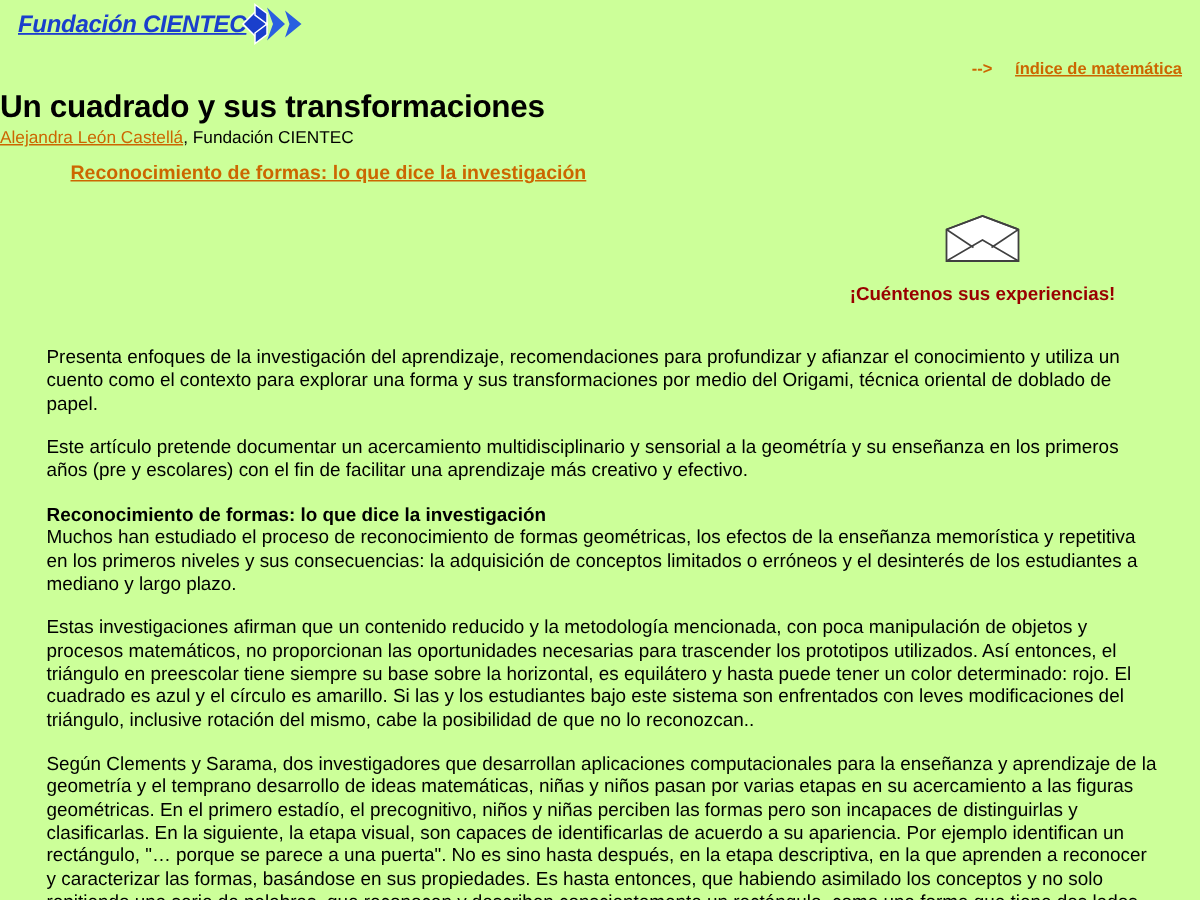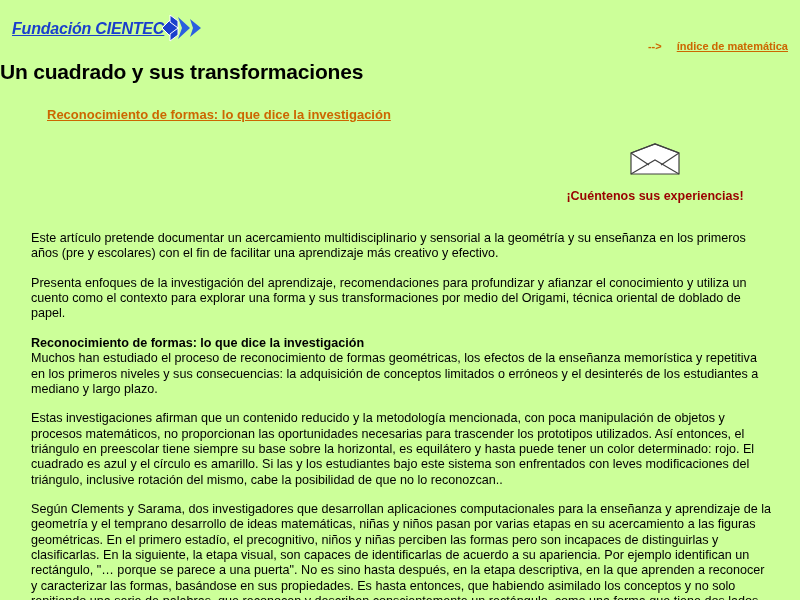--- a/index.html
+++ b/index.html
@@ -23,21 +23,20 @@
     left: 0;
     top: 0;
     height: 34px;
     padding: 0;
   }
   .logo {
     display: flex;
     align-items: center;
     height: 34px;
     padding-left: 12px;
-    margin-top: 12px;
   }
   .logo-text {
     font-family: "Liberation Sans", sans-serif;
     font-style: italic;
     font-weight: bold;
     font-size: 16px;
     color: #1a3fcc;
     text-decoration: underline;
     letter-spacing: -0.2px;
     white-space: nowrap;
@@ -179,20 +178,23 @@
   </a>
 </div>
 
 <div class="index-link-wrap">
   <span class="index-arrow">--&gt;</span>
   <a class="idx" href="#">índice de matemática</a>
 </div>
 
 <div class="title-block">
   <h1 class="page-title">Un cuadrado y sus transformaciones</h1>
+  <div class="byline">
+    <a class="author" href="#">Alejandra León Castellá</a><span>, Fundación CIENTEC</span>
+  </div>
 </div>
 
 <nav class="nav-list">
   <div class="nav-item">
     <a class="navlink" href="#">Reconocimiento de formas: lo que dice la investigación</a>
   </div>
 </nav>
 
 <div class="contact-box">
   <a class="envelope" href="#">
@@ -202,21 +204,21 @@
       <polyline points="2,10 26,1 50,10" fill="none" stroke="#404040" stroke-width="1.2"></polyline>
       <polyline points="2,31 26,17 50,31" fill="none" stroke="#404040" stroke-width="1.1"></polyline>
       <line x1="2" y1="10" x2="20" y2="22" stroke="#404040" stroke-width="1.1"></line>
       <line x1="50" y1="10" x2="32" y2="22" stroke="#404040" stroke-width="1.1"></line>
     </svg>
   </a>
   <div class="contact-text">¡Cuéntenos sus experiencias!</div>
 </div>
 
 <main class="content">
+  <p class="para">Presenta enfoques de la investigación del aprendizaje, recomendaciones para profundizar y afianzar el conocimiento y utiliza un cuento como el contexto para explorar una forma y sus transformaciones por medio del Origami, técnica oriental de doblado de papel.</p>
   <p class="para">Este artículo pretende documentar un acercamiento multidisciplinario y sensorial a la geométría y su enseñanza en los primeros años (pre y escolares) con el fin de facilitar una aprendizaje más creativo y efectivo.</p>
-  <p class="para">Presenta enfoques de la investigación del aprendizaje, recomendaciones para profundizar y afianzar el conocimiento y utiliza un cuento como el contexto para explorar una forma y sus transformaciones por medio del Origami, técnica oriental de doblado de papel.</p>
 
   <p class="section-head">Reconocimiento de formas: lo que dice la investigación</p>
   <p class="para tight">Muchos han estudiado el proceso de reconocimiento de formas geométricas, los efectos de la enseñanza memorística y repetitiva en los primeros niveles y sus consecuencias: la adquisición de conceptos limitados o erróneos y el desinterés de los estudiantes a mediano y largo plazo.</p>
   <p class="para">Estas investigaciones afirman que un contenido reducido y la metodología mencionada, con poca manipulación de objetos y procesos matemáticos, no proporcionan las oportunidades necesarias para trascender los prototipos utilizados. Así entonces, el triángulo en preescolar tiene siempre su base sobre la horizontal, es equilátero y hasta puede tener un color determinado: rojo. El cuadrado es azul y el círculo es amarillo. Si las y los estudiantes bajo este sistema son enfrentados con leves modificaciones del triángulo, inclusive rotación del mismo, cabe la posibilidad de que no lo reconozcan..</p>
   <p class="para">Según Clements y Sarama, dos investigadores que desarrollan aplicaciones computacionales para la enseñanza y aprendizaje de la geometría y el temprano desarrollo de ideas matemáticas, niñas y niños pasan por varias etapas en su acercamiento a las figuras geométricas. En el primero estadío, el precognitivo, niños y niñas perciben las formas pero son incapaces de distinguirlas y clasificarlas. En la siguiente, la etapa visual, son capaces de identificarlas de acuerdo a su apariencia. Por ejemplo identifican un rectángulo, "… porque se parece a una puerta". No es sino hasta después, en la etapa descriptiva, en la que aprenden a reconocer y caracterizar las formas, basándose en sus propiedades. Es hasta entonces, que habiendo asimilado los conceptos y no solo repitiendo una serie de palabras, que reconocen y describen conscientemente un rectángulo, como una forma que tiene dos lados iguales y cuatro ángulos rectos.</p>
 
 </main>
 
 </body></html>

